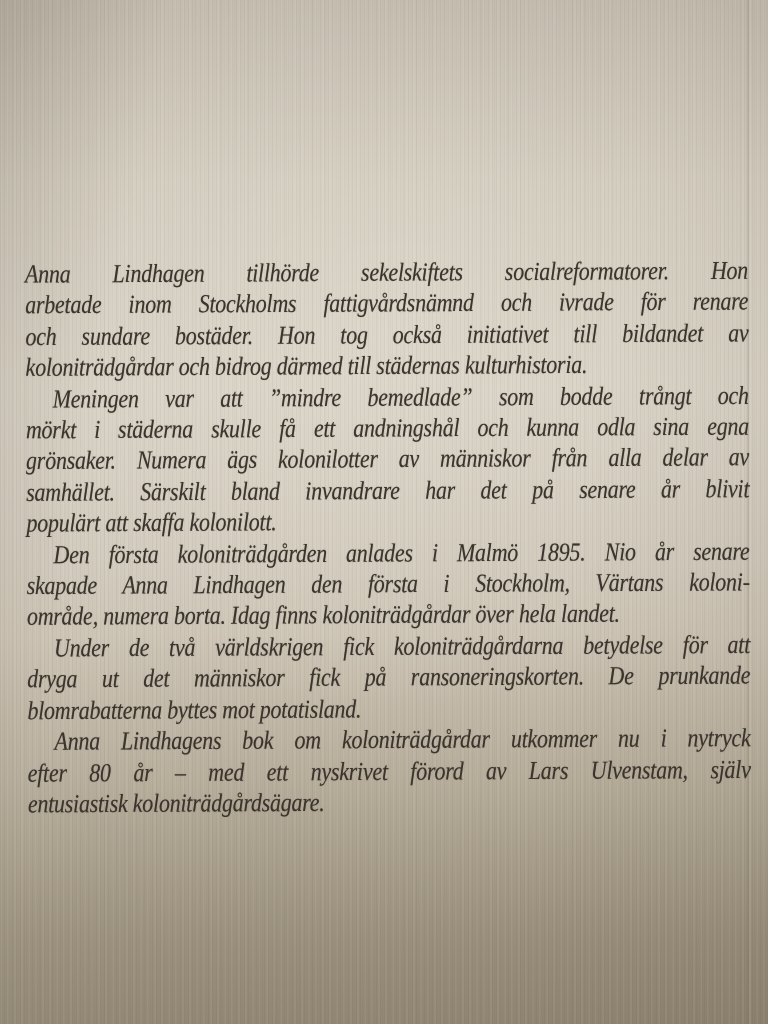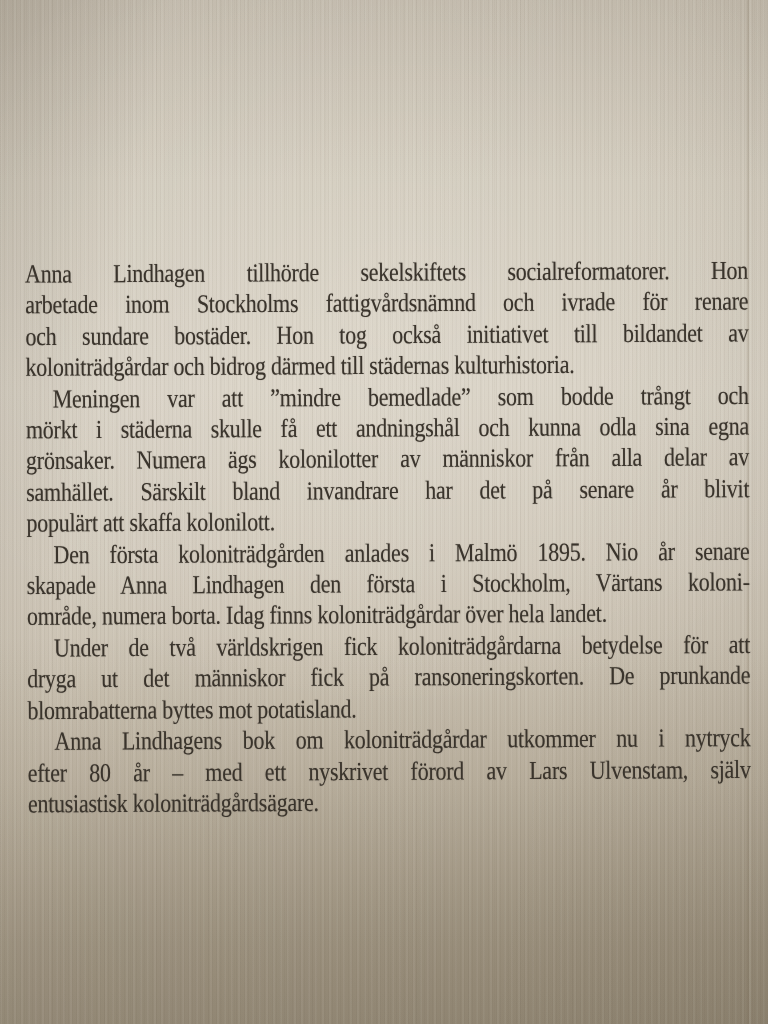--- a/index.html
+++ b/index.html
@@ -18,20 +18,21 @@
     position:relative;width:768px;height:1024px;overflow:hidden;
     background:
       
       radial-gradient(ellipse 95% 55% at 52% 30%, rgba(255,252,242,0.20), rgba(255,252,242,0) 72%),
       
       linear-gradient(100deg, rgba(66,56,42,0.14) 0%, rgba(255,255,255,0.03) 18%, rgba(255,255,255,0.00) 70%, rgba(66,56,42,0.08) 100%),
       
       linear-gradient(180deg, rgba(60,50,35,0.05) 0%, rgba(60,50,35,0.00) 18%, rgba(60,50,35,0.00) 62%, rgba(60,50,35,0.16) 88%, rgba(55,45,30,0.22) 100%),
       
       linear-gradient(180deg, var(--paper-top) 0%, #cfc8ba 18%, var(--paper-mid) 38%, #d0c8ba 55%, #c2b8a6 76%, #ada28e 92%, var(--paper-bottom) 100%);
+    font-style: italic;
   }
   
   .paper-texture{
     position:absolute;inset:0;pointer-events:none;
     background:
       repeating-linear-gradient(90deg, rgba(90,80,64,0.050) 0 1px, rgba(90,80,64,0) 1px 4px),
       repeating-linear-gradient(90deg, rgba(255,255,246,0.055) 0 2px, rgba(255,255,246,0) 2px 7px),
       repeating-linear-gradient(90deg, rgba(90,80,64,0.030) 0 1px, rgba(90,80,64,0) 1px 13px);
   }
   

